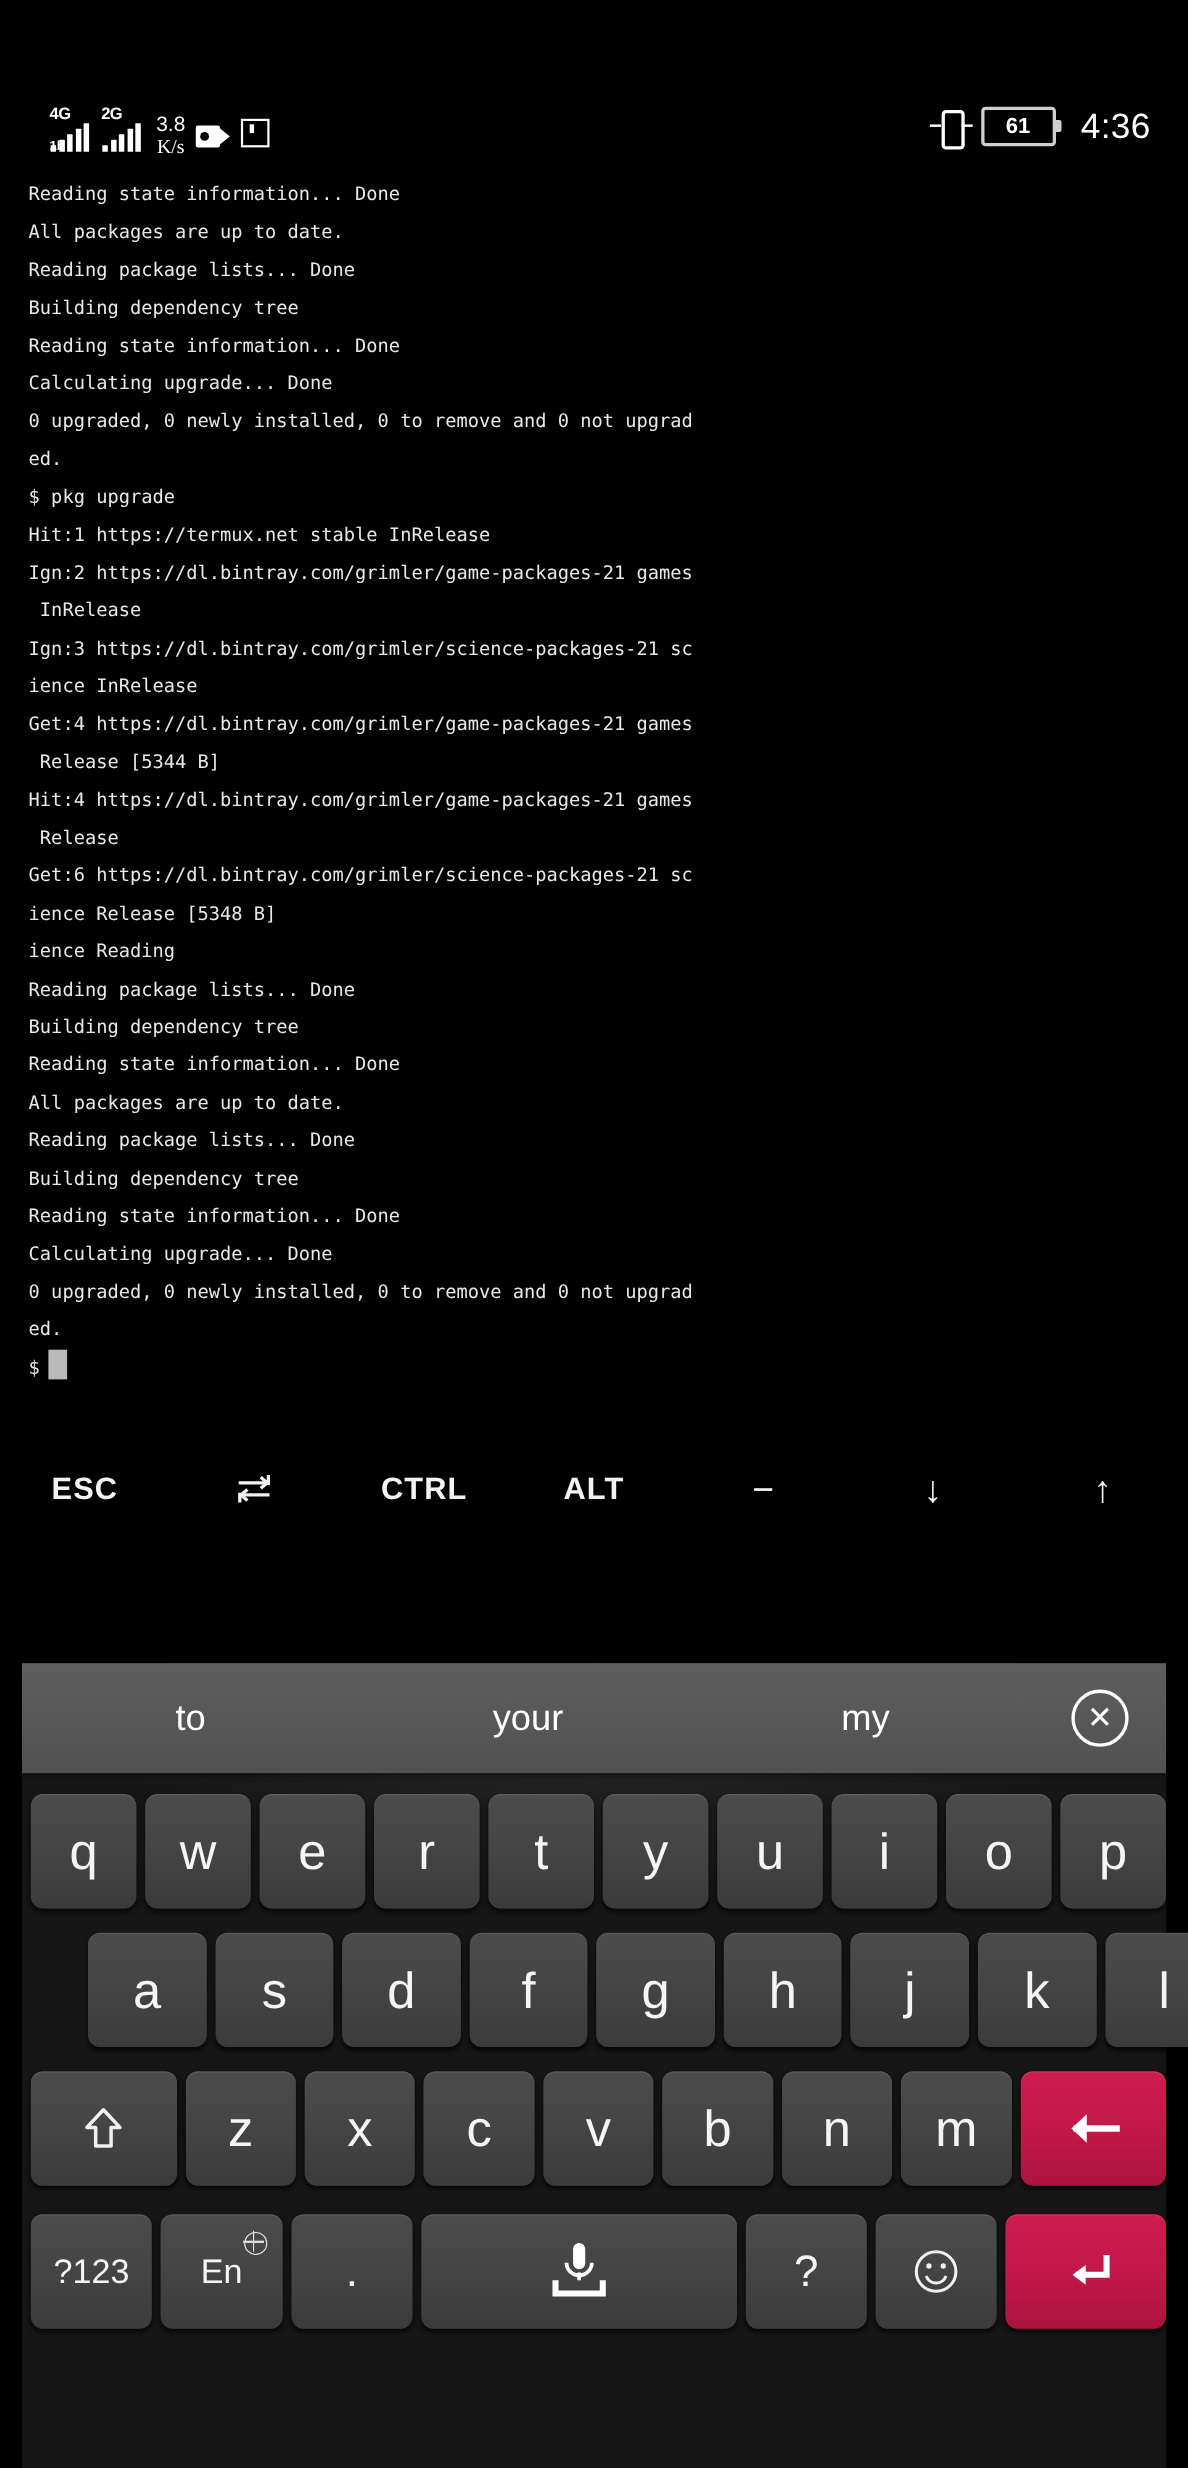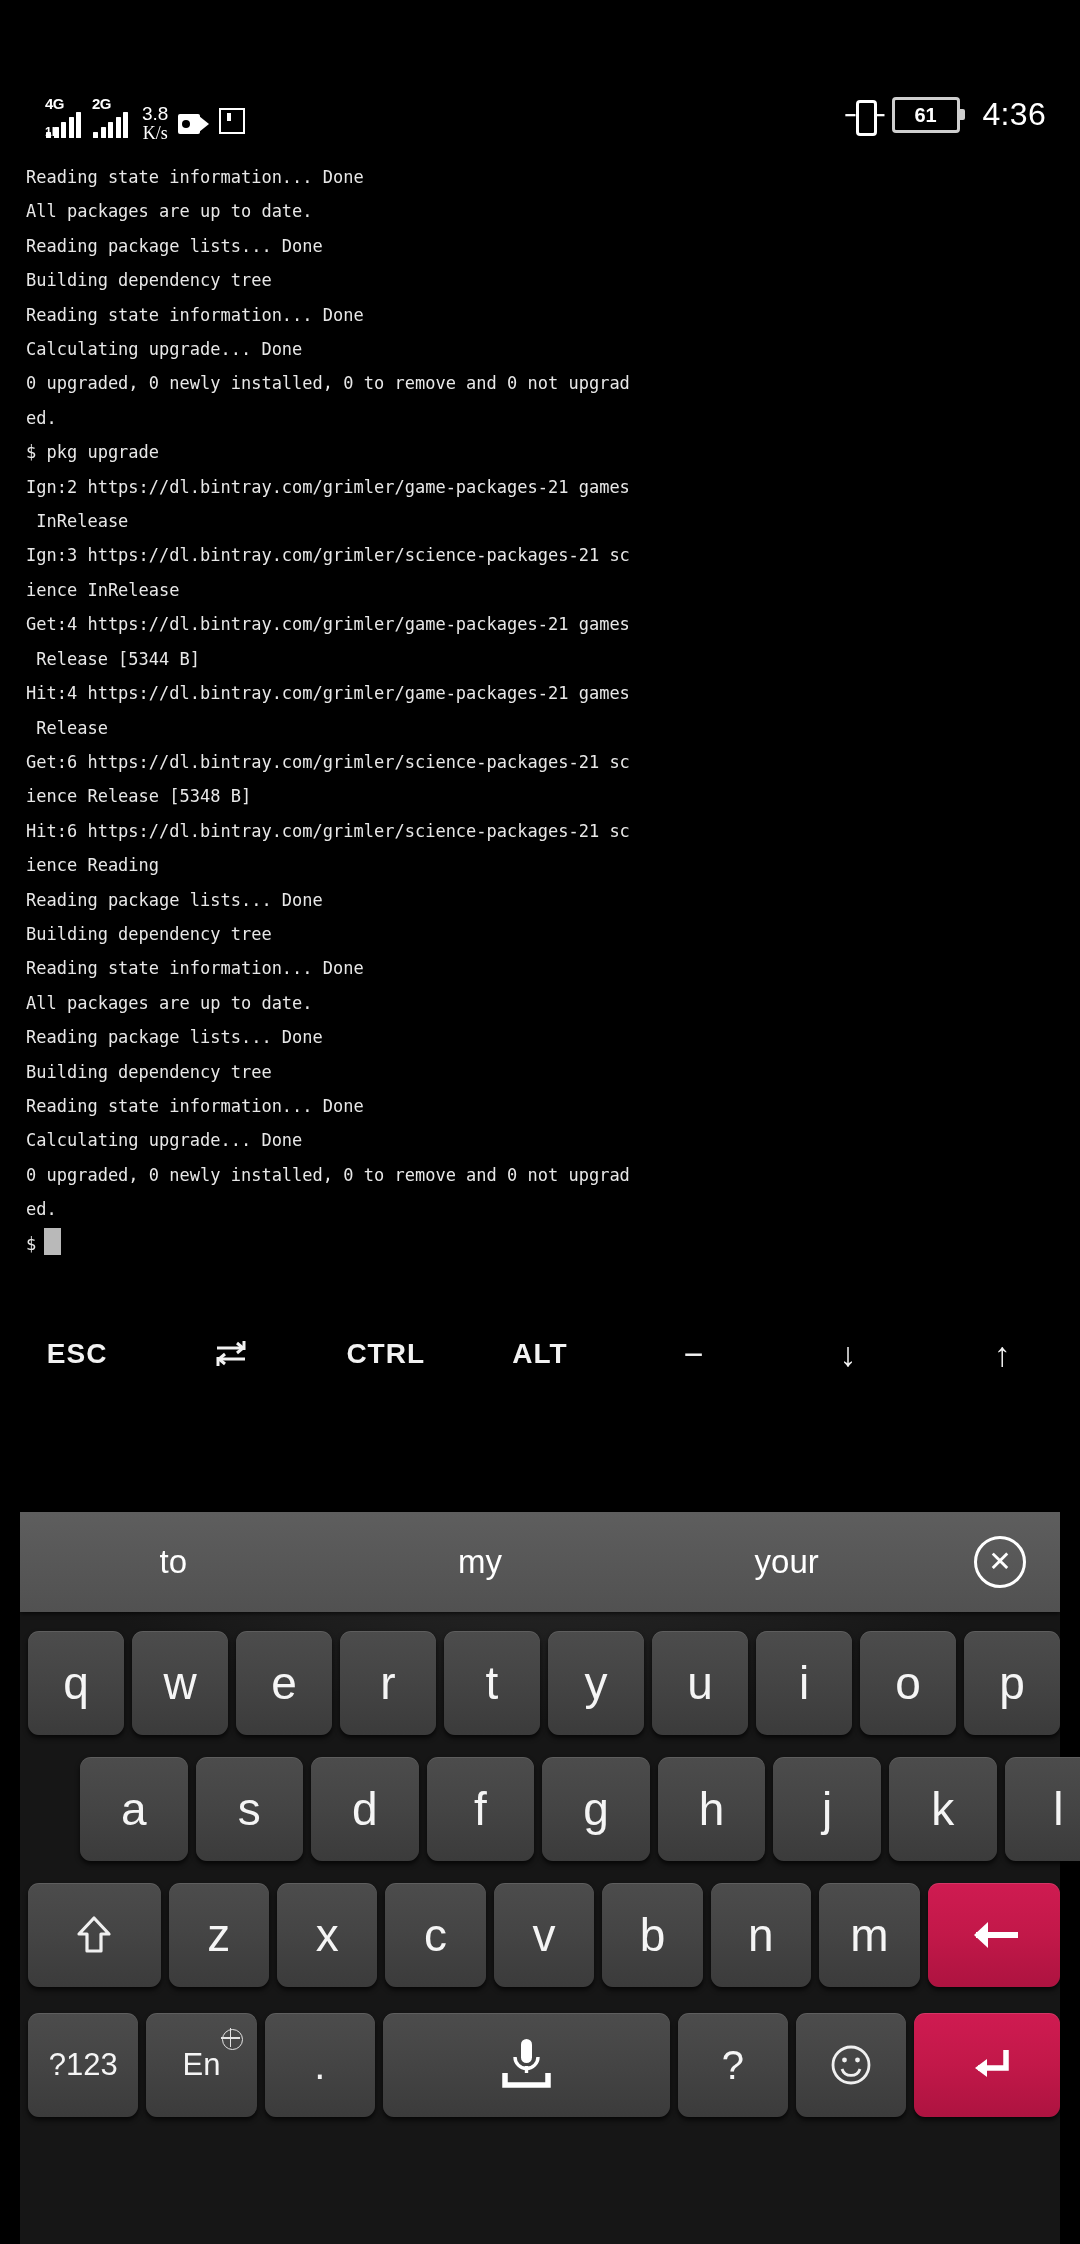--- a/index.html
+++ b/index.html
@@ -214,31 +214,31 @@
   <div id="term-lines">
       <div class="term-line">Reading state information... Done</div>
       <div class="term-line">All packages are up to date.</div>
       <div class="term-line">Reading package lists... Done</div>
       <div class="term-line">Building dependency tree</div>
       <div class="term-line">Reading state information... Done</div>
       <div class="term-line">Calculating upgrade... Done</div>
       <div class="term-line">0 upgraded, 0 newly installed, 0 to remove and 0 not upgrad</div>
       <div class="term-line">ed.</div>
       <div class="term-line">$ pkg upgrade</div>
+      <div class="term-line">Hit:1 https://termux.net stable InRelease</div>
       <div class="term-line">Ign:2 https://dl.bintray.com/grimler/game-packages-21 games</div>
       <div class="term-line"> InRelease</div>
       <div class="term-line">Ign:3 https://dl.bintray.com/grimler/science-packages-21 sc</div>
       <div class="term-line">ience InRelease</div>
       <div class="term-line">Get:4 https://dl.bintray.com/grimler/game-packages-21 games</div>
       <div class="term-line"> Release [5344 B]</div>
       <div class="term-line">Hit:4 https://dl.bintray.com/grimler/game-packages-21 games</div>
       <div class="term-line"> Release</div>
       <div class="term-line">Get:6 https://dl.bintray.com/grimler/science-packages-21 sc</div>
       <div class="term-line">ience Release [5348 B]</div>
-      <div class="term-line">Hit:6 https://dl.bintray.com/grimler/science-packages-21 sc</div>
       <div class="term-line">ience Reading</div>
       <div class="term-line">Reading package lists... Done</div>
       <div class="term-line">Building dependency tree</div>
       <div class="term-line">Reading state information... Done</div>
       <div class="term-line">All packages are up to date.</div>
       <div class="term-line">Reading package lists... Done</div>
       <div class="term-line">Building dependency tree</div>
       <div class="term-line">Reading state information... Done</div>
       <div class="term-line">Calculating upgrade... Done</div>
       <div class="term-line">0 upgraded, 0 newly installed, 0 to remove and 0 not upgrad</div>
@@ -263,22 +263,22 @@
   <div class="ek">ALT</div>
   <div class="ek sym">−</div>
   <div class="ek sym">↓</div>
   <div class="ek sym">↑</div>
 </div>
 
 <div class="keyboard">
 
   <div class="suggestbar">
     <div class="sugg">to</div>
+    <div class="sugg">your</div>
     <div class="sugg">my</div>
-    <div class="sugg">your</div>
     <div class="sugg-close">
       <span class="circ">✕</span>
     </div>
   </div>
 
   <div class="krow r1" id="krow1">
       <div class="key">q</div>
       <div class="key">w</div>
       <div class="key">e</div>
       <div class="key">r</div>

